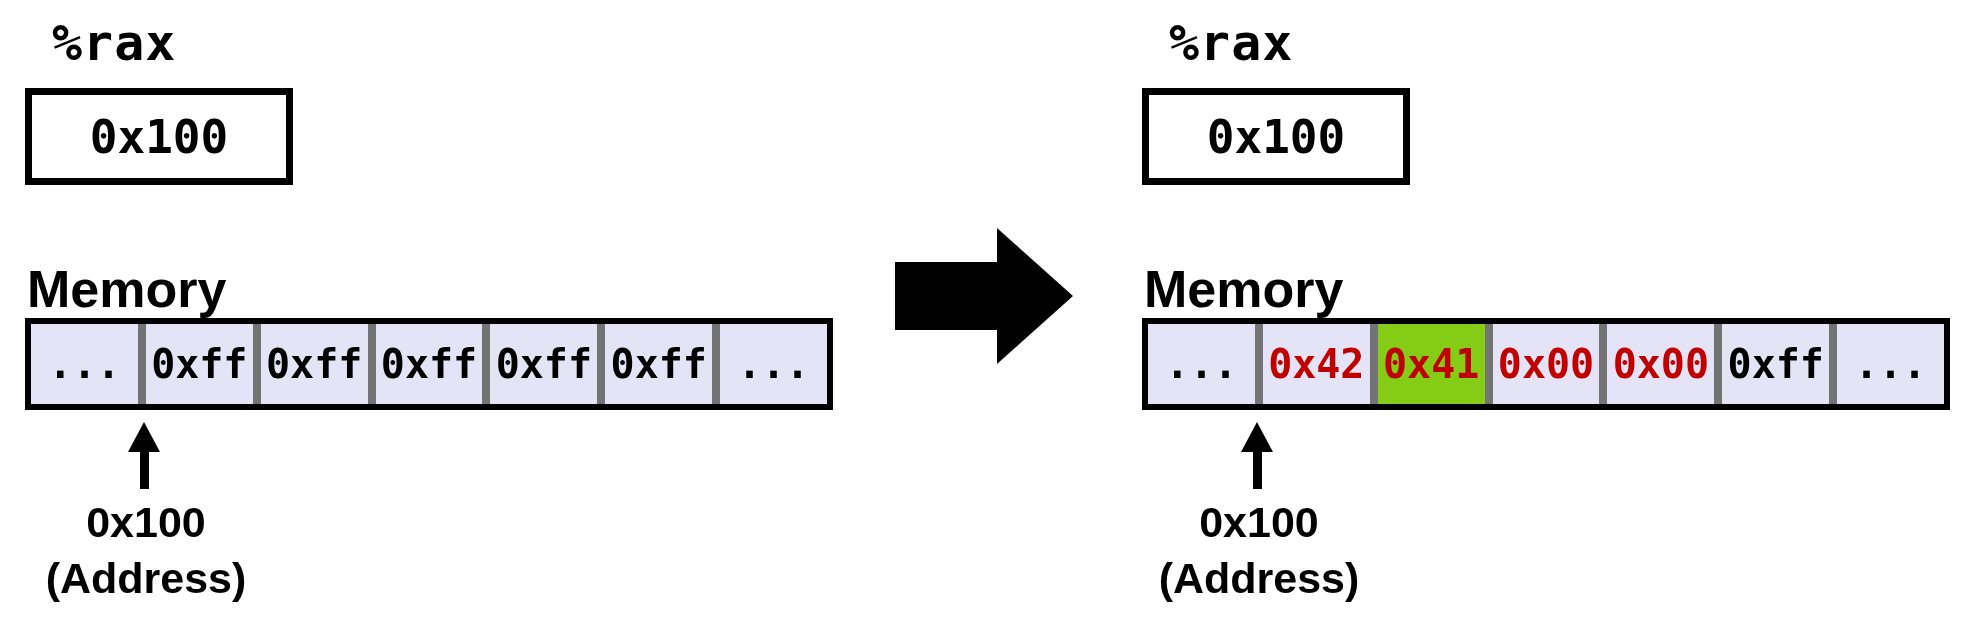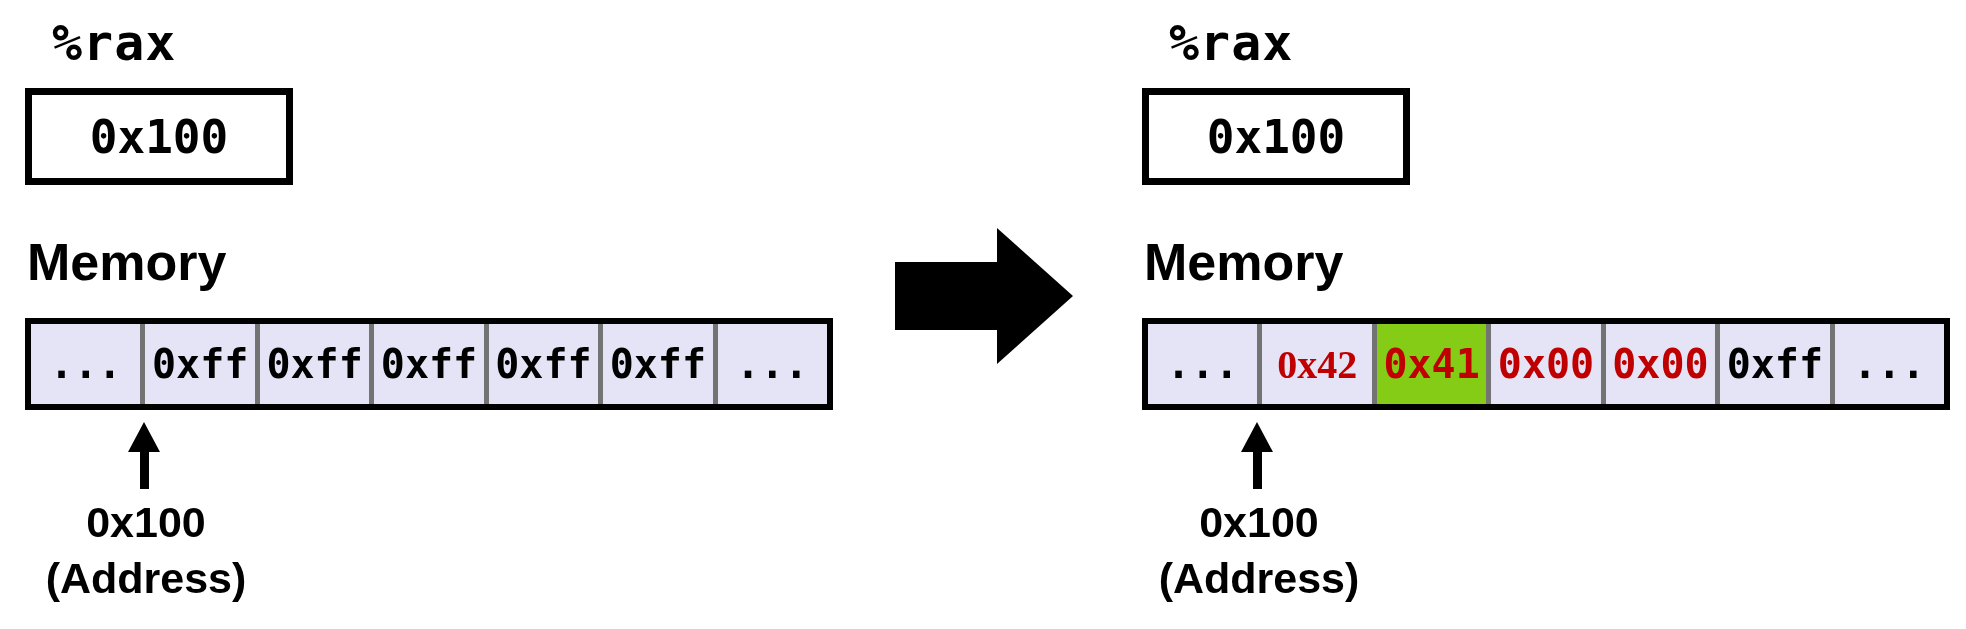--- a/index.html
+++ b/index.html
@@ -11,31 +11,31 @@
   .reg-name{
     position:absolute;top:14px;font-size:50px;font-weight:bold;color:#000;
     letter-spacing:1px;
   }
   .reg-box{
     position:absolute;top:88px;width:268px;height:97px;box-sizing:border-box;
     border:7px solid #000;background:#fff;display:flex;align-items:center;justify-content:center;
   }
   .reg-value{font-size:46px;font-weight:bold;color:#000;}
   .mem-label{
-    position:absolute;top:232px;font-size:52px;font-weight:bold;color:#000;letter-spacing:0px;
+    position:absolute;top:259px;font-size:52px;font-weight:bold;color:#000;letter-spacing:0px;
   }
   .mem-row{
     position:absolute;top:318px;width:808px;height:92px;box-sizing:border-box;
     border:6px solid #000;display:flex;
   }
   .cell{
     flex:1;display:flex;align-items:center;justify-content:center;
     font-size:40px;font-weight:bold;color:#000;
   }
-  .cell + .cell{border-left:5px solid #737373;}
+  .cell + .cell{border-left:8px solid #737373;}
   .up-arrow{position:absolute;top:422px;width:32px;}
   .up-arrow .head{
     width:0;height:0;margin:0 auto;
     border-left:16px solid transparent;border-right:16px solid transparent;
     border-bottom:30px solid #000;
   }
   .up-arrow .shaft{width:9px;height:37px;background:#000;margin:0 auto;}
   .addr-block{
     position:absolute;top:494px;width:240px;text-align:center;
     font-size:43px;font-weight:bold;color:#000;line-height:56px;
@@ -77,21 +77,21 @@
   </svg>
 
   <div class="reg-name mono" style="left:1169px;">%rax</div>
   <div class="reg-box" style="left:1142px;">
     <span class="reg-value mono">0x100</span>
   </div>
 
   <div class="mem-label" style="left:1144px;">Memory</div>
   <div class="mem-row" style="left:1142px;">
     <div class="cell mono" style="background: rgb(228, 228, 246);">...</div>
-    <div class="cell mono" style="background: rgb(228, 228, 246); color: rgb(192, 0, 0); font-family: Liberation Serif, serif;">0x42</div>
+    <div class="cell mono" style="background: rgb(228, 228, 246); color: rgb(192, 0, 0);">0x42</div>
     <div class="cell mono" style="background: #84cc16; color: rgb(192, 0, 0);">0x41</div>
     <div class="cell mono" style="background: rgb(228, 228, 246); color: rgb(192, 0, 0);">0x00</div>
     <div class="cell mono" style="background: rgb(228, 228, 246); color: rgb(192, 0, 0);">0x00</div>
     <div class="cell mono" style="background: rgb(228, 228, 246);">0xff</div>
     <div class="cell mono" style="background: rgb(228, 228, 246);">...</div>
   </div>
 
   <div class="up-arrow" style="left:1241px;">
     <div class="head"></div>
       <div class="shaft"></div>

